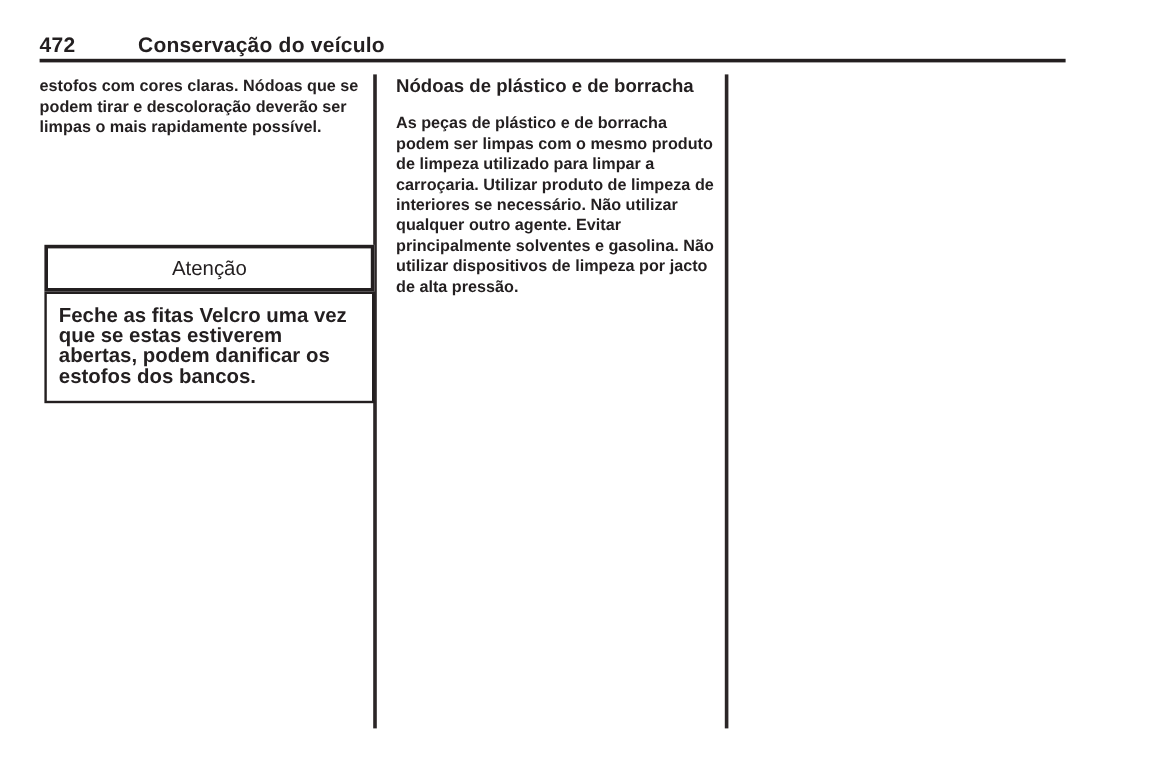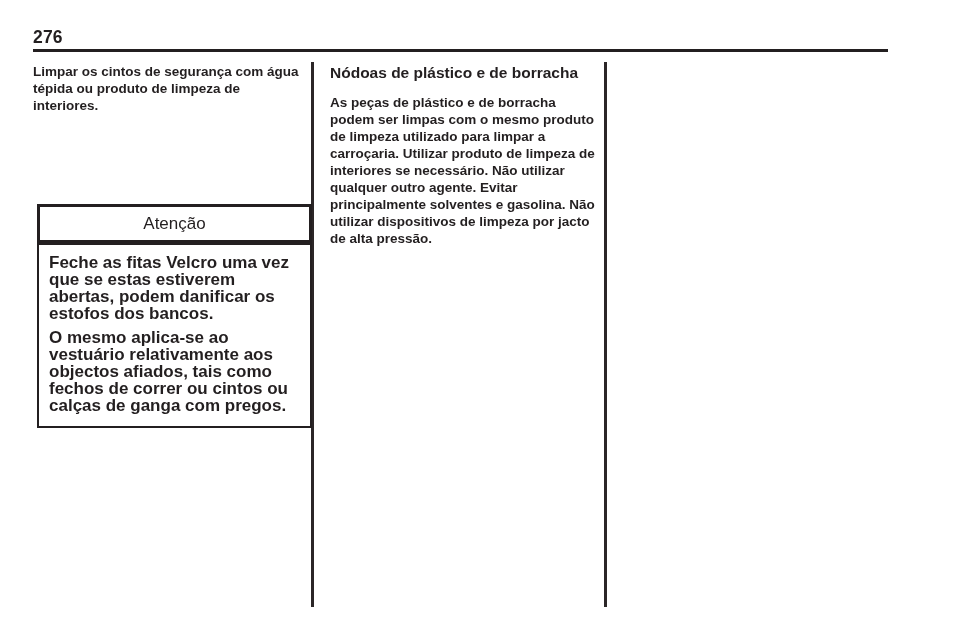--- a/index.html
+++ b/index.html
@@ -100,35 +100,35 @@
     font-weight: 700;
     letter-spacing: 0.5px;
     color: #8d8d8d;
   }
 </style>
 </head>
 <body>
 
 <div class="page">
 
-  <span class="page-number">276</span>
+  <span class="page-number">472</span>
+  <span class="chapter-title">Conservação do veículo</span>
   <div class="header-rule"></div>
 
   <div class="column-divider divider-1"></div>
   <div class="column-divider divider-2"></div>
 
   <div class="col col-left">
-    <p>Limpar os cintos de segurança com água tépida ou produto de limpeza de interiores.</p>
+    <p>estofos com cores claras. Nódoas que se podem tirar e descoloração deverão ser limpas o mais rapidamente possível.</p>
   </div>
 
   <div class="warning-box">
     <div class="warning-caption">Atenção</div>
     <div class="warning-body">
       <p>Feche as fitas Velcro uma vez que se estas estiverem abertas, podem danificar os estofos dos bancos.</p>
-      <p>O mesmo aplica-se ao vestuário relativamente aos objectos afiados, tais como fechos de correr ou cintos ou calças de ganga com pregos.</p>
     </div>
   </div>
 
   <div class="col col-right">
     <div class="section-heading">Nódoas de plástico e de borracha</div>
     <p>As peças de plástico e de borracha podem ser limpas com o mesmo produto de limpeza utilizado para limpar a carroçaria. Utilizar produto de limpeza de interiores se necessário. Não utilizar qualquer outro agente. Evitar principalmente solventes e gasolina. Não utilizar dispositivos de limpeza por jacto de alta pressão.</p>
   </div>
 
 
 </div>

